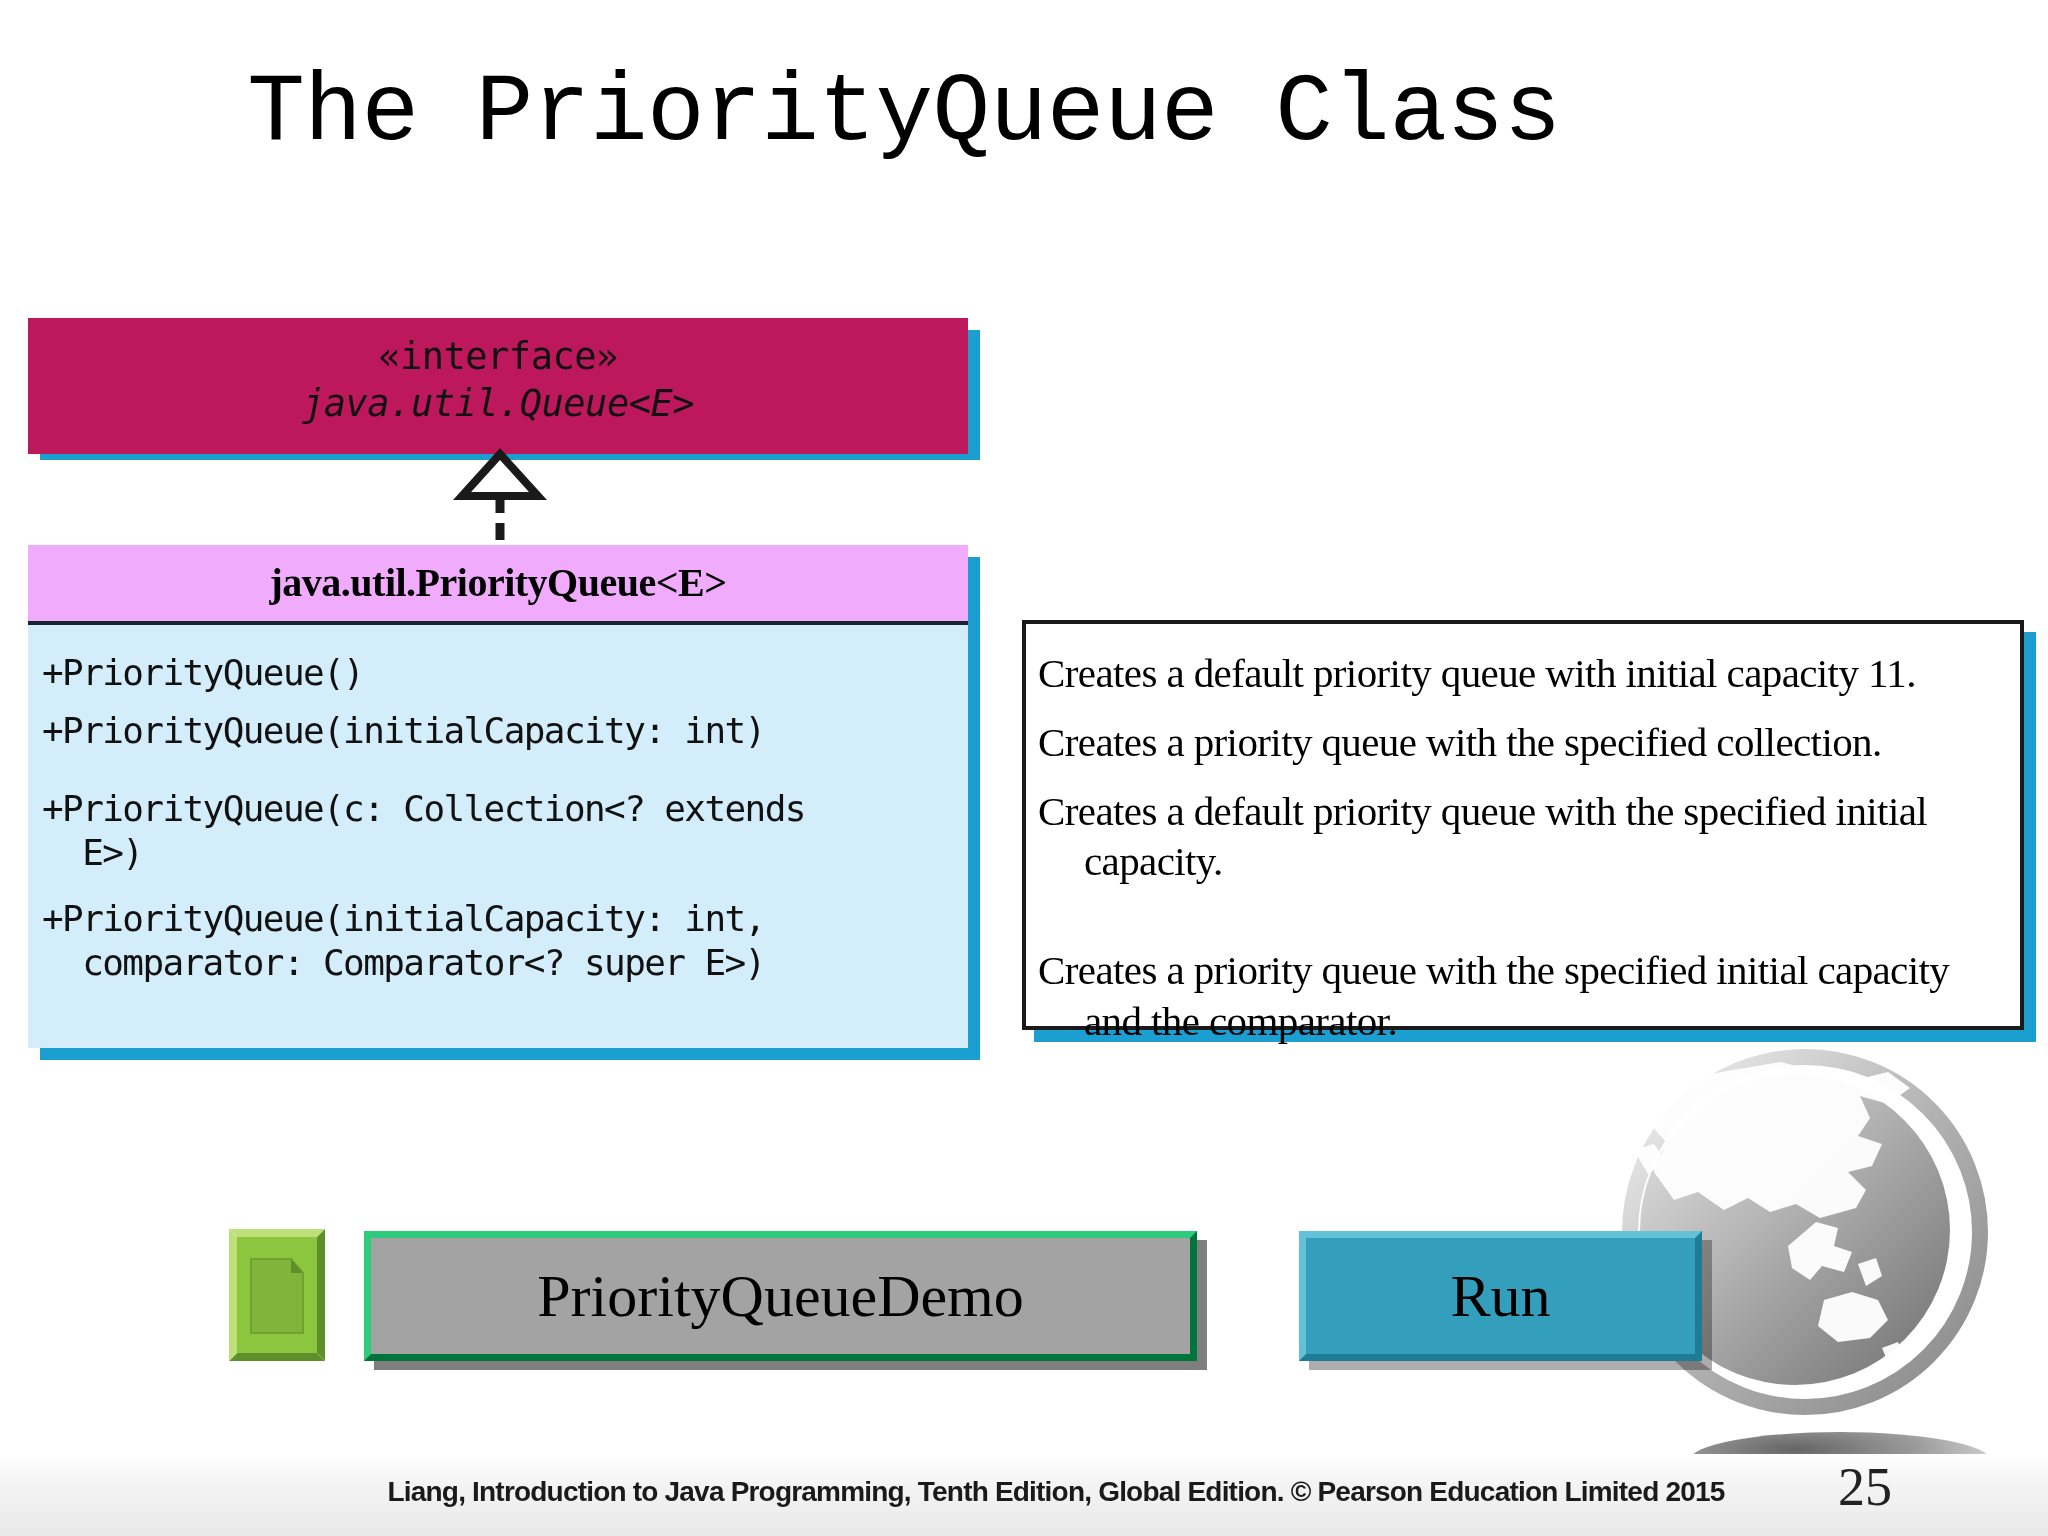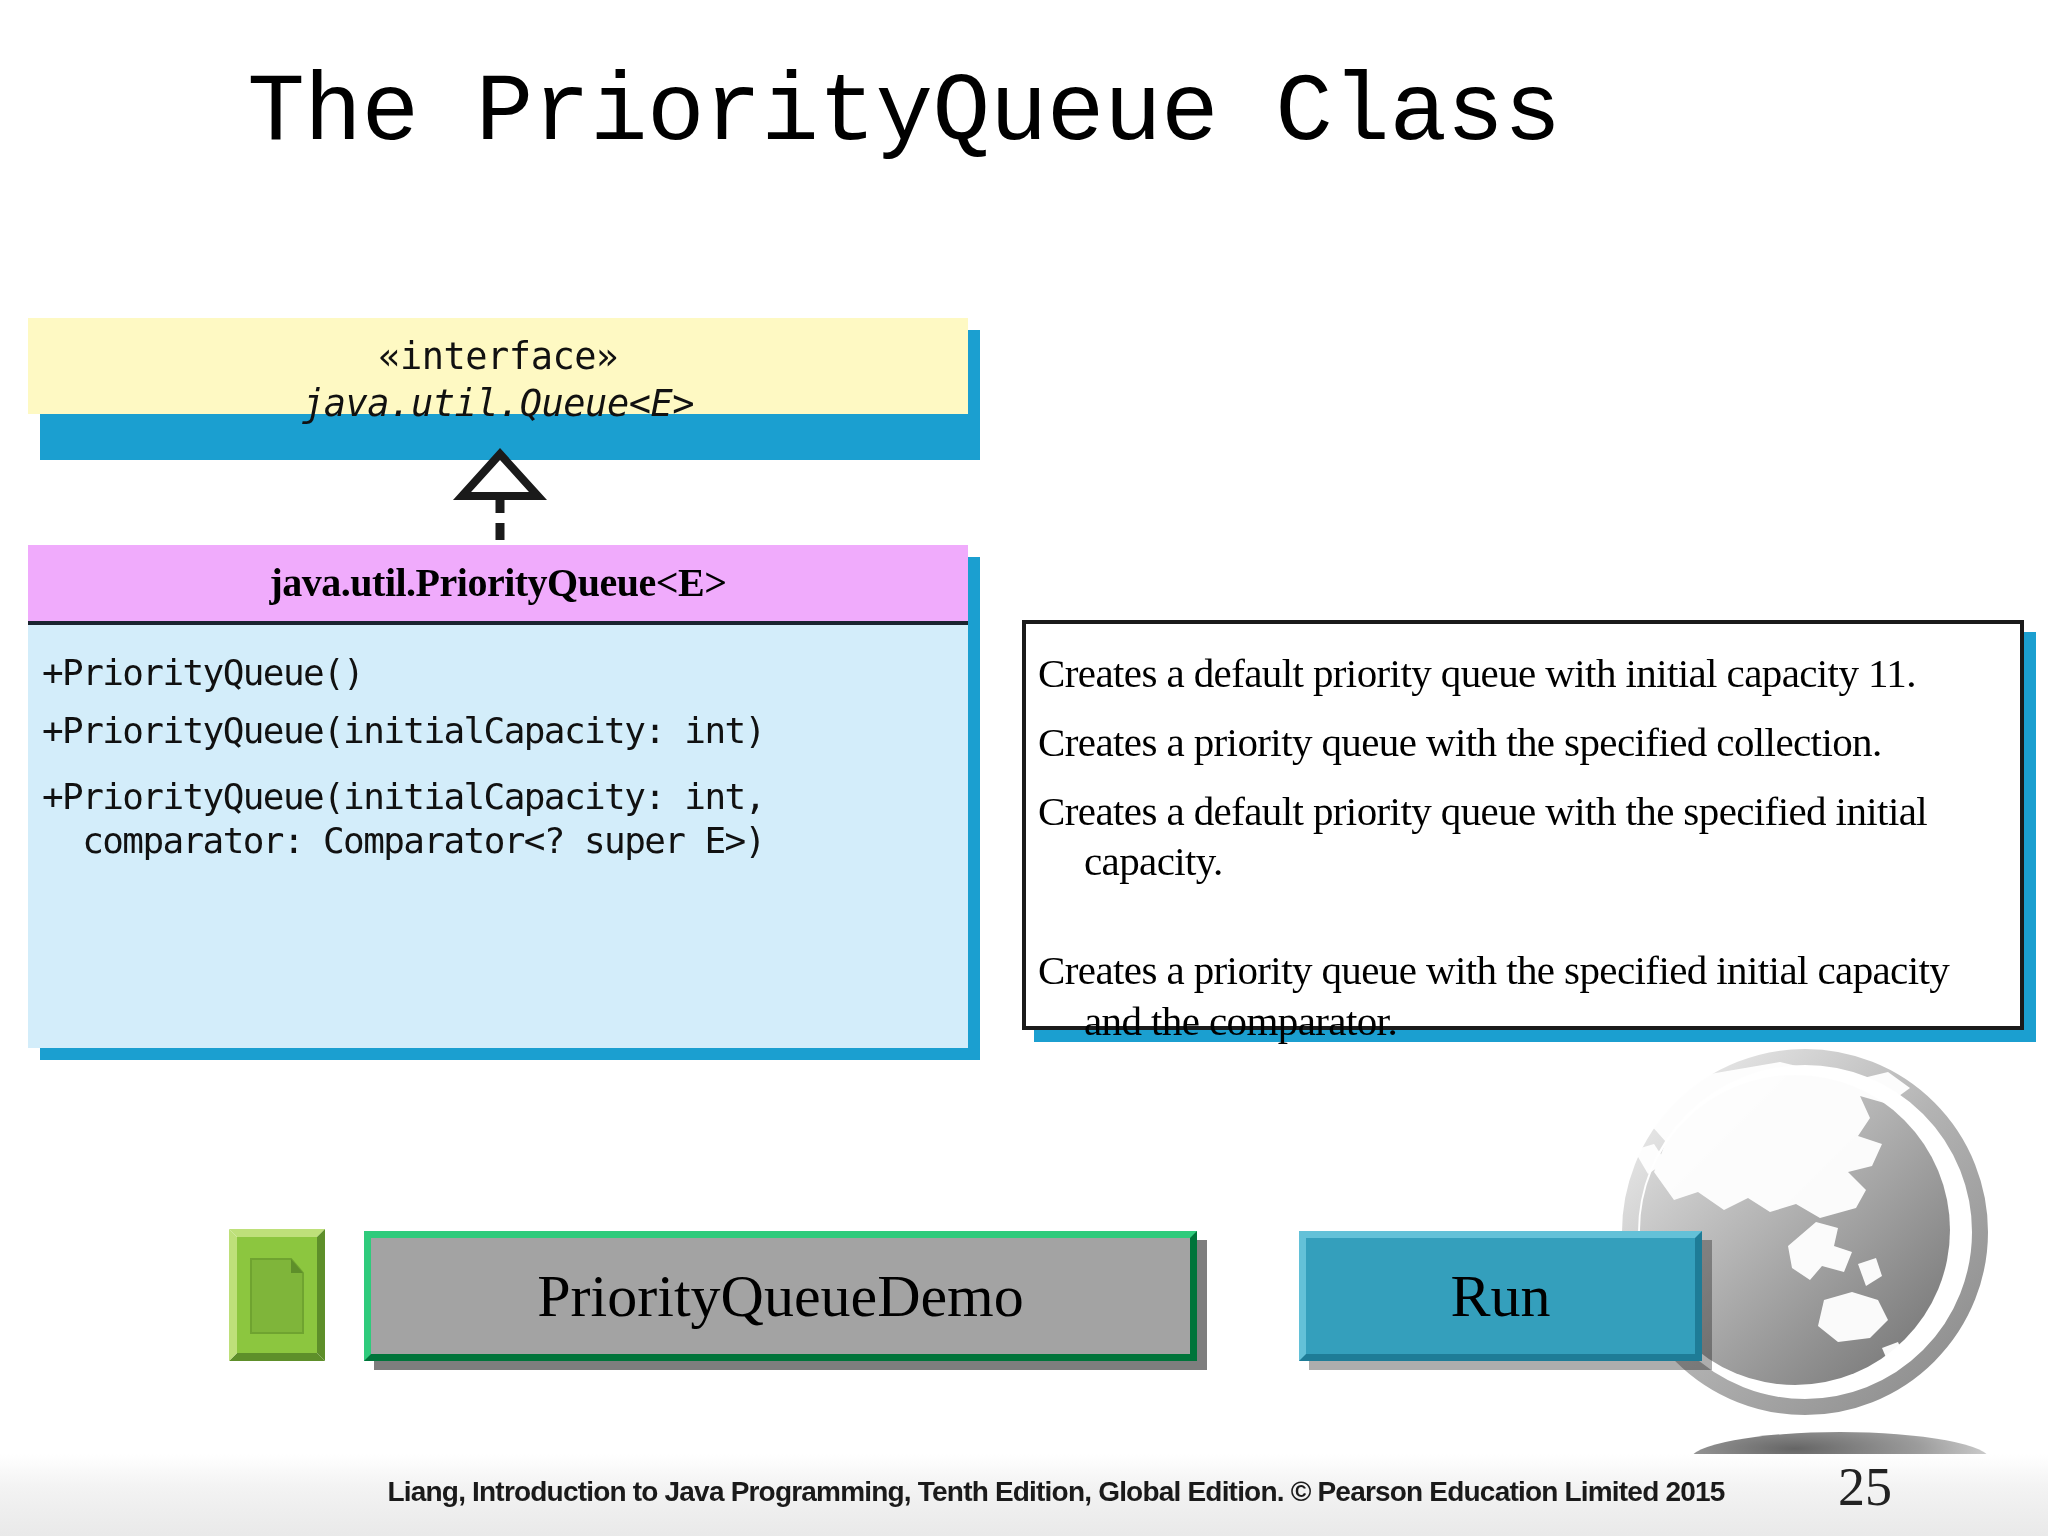--- a/index.html
+++ b/index.html
@@ -47,22 +47,22 @@
   }
   .box-shadow-blue {
     position: absolute;
     background: #1B9FD0;
   }
 
   #interface-box {
     left: 28px;
     top: 318px;
     width: 940px;
-    height: 96px;
-    background: #fef9c3;
+    height: 136px;
+    background: #be185d;
   }
   #interface-box .line1 {
     font-family: "DejaVu Sans Mono", monospace;
     font-size: 37px;
     text-align: center;
     color: #111;
     margin-top: 17px;
     letter-spacing: -0.5px;
   }
   #interface-box .line2 {
@@ -284,20 +284,22 @@
     <line x1="80" y1="48" x2="80" y2="100" stroke="#1a1a1a" stroke-width="9" stroke-dasharray="17,10"></line>
   </svg>
 </div>
 
 <div class="box-shadow-blue" style="left:40px; top:557px; width:940px; height:503px;"></div>
 <div class="uml-box" id="pq-box">
   <div id="pq-header">java.util.PriorityQueue&lt;E&gt;</div>
   <div id="pq-methods">
     <div class="method-line">+PriorityQueue()</div>
     <div class="method-line">+PriorityQueue(initialCapacity: int)</div>
+    <div class="method-line" style="margin-top:34px;">+PriorityQueue(c: Collection&lt;? extends
+  E&gt;)</div>
     <div class="method-line" style="margin-top:22px;">+PriorityQueue(initialCapacity: int,
   comparator: Comparator&lt;? super E&gt;)</div>
   </div>
 </div>
 
 <div class="box-shadow-blue" style="left:1034px; top:632px; width:1002px; height:410px;"></div>
 <div class="uml-box" id="desc-box">
   <div id="desc-inner">
     <div class="desc-line"><span>Creates a default priority queue with initial capacity 11.</span></div>
     <div class="desc-line"><span>Creates a priority queue with the specified collection.</span></div>

